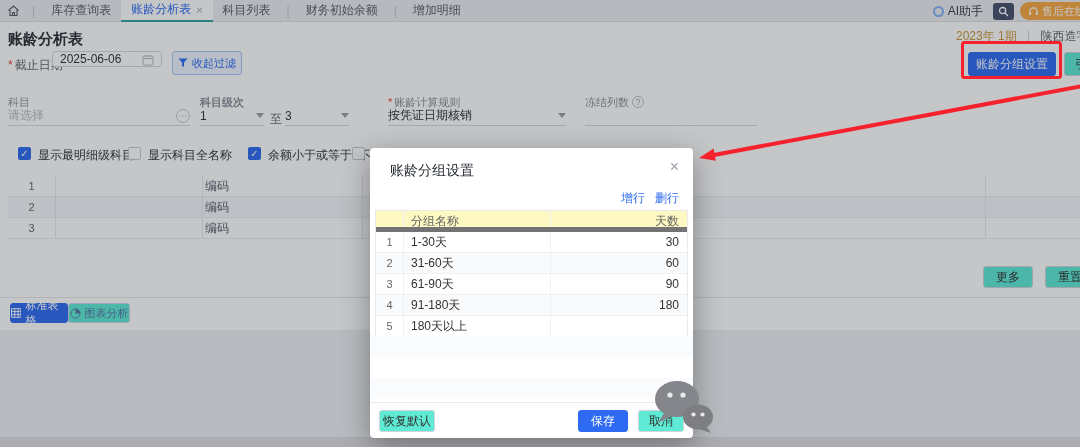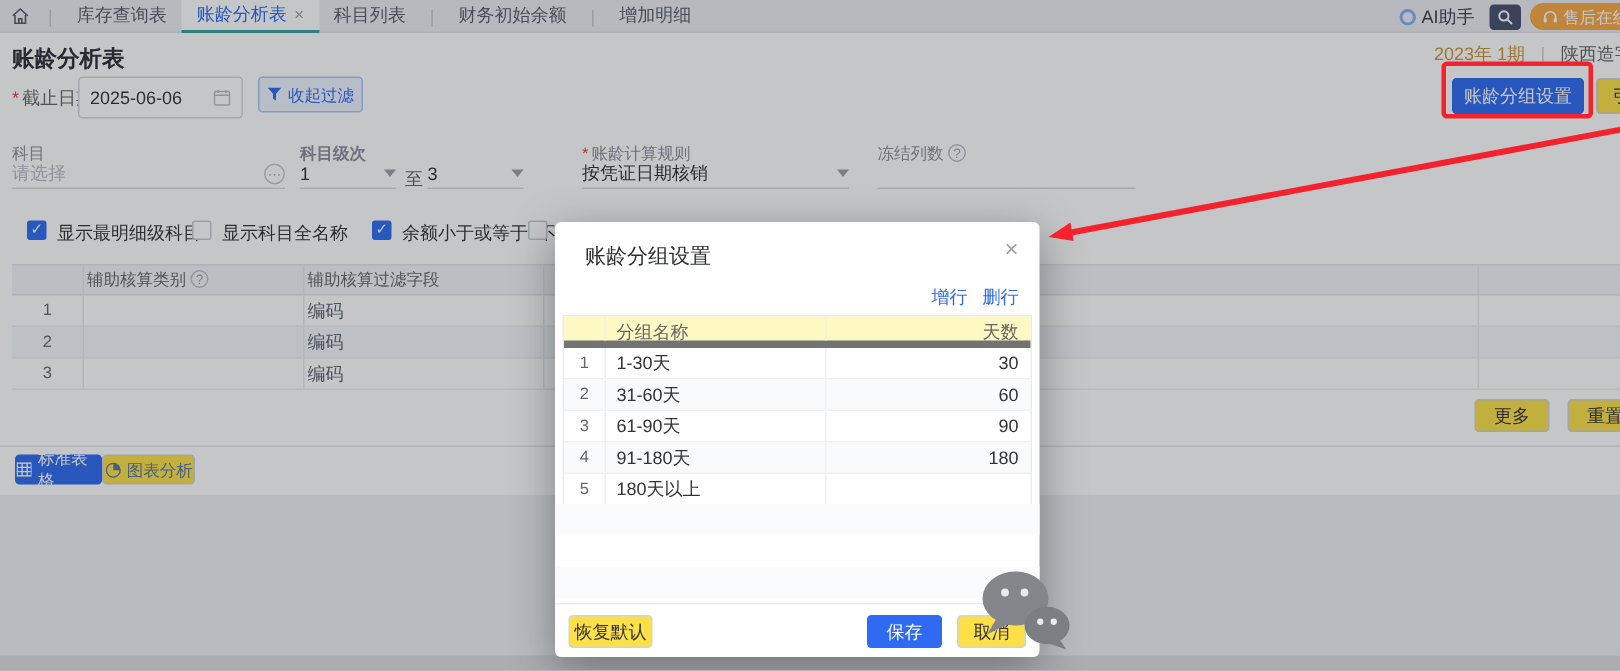--- a/index.html
+++ b/index.html
@@ -22,29 +22,29 @@
   .support-btn svg{margin-right:3px;flex:none;}
 
   
   .page-title{position:absolute;left:8px;top:30px;font-size:15px;font-weight:700;color:#2b2f36;}
   .meta{position:absolute;left:956px;top:28px;font-size:12px;white-space:nowrap;}
   .meta .period{color:#c8963c;}
   .meta .pipe{color:#ccc;margin:0 7px;}
   .meta .company{color:#666;}
 
   .btn-blue{background:#2e6bf2;color:#fff;border:1px solid #2e6bf2;border-radius:3px;font-size:12px;display:flex;align-items:center;justify-content:center;}
-  .btn-plain{background:#fde047;color:#333;border:1px solid #d0d3d9;border-radius:3px;font-size:12px;display:flex;align-items:center;justify-content:center;}
+  .btn-plain{background:#5eead4;color:#333;border:1px solid #d0d3d9;border-radius:3px;font-size:12px;display:flex;align-items:center;justify-content:center;}
   .grp-btn{left:968px;top:52px;width:88px;height:24px;}
   .exp-btn{left:1064px;top:52px;width:46px;height:24px;}
 
   
   .lbl{font-size:12px;color:#666;white-space:nowrap;}
   .req::before{content:"*";color:#e34242;margin-right:2px;}
   .date-lbl{left:8px;top:57px;}
-  .date-input{left:52px;top:51px;width:110px;height:28px;border:1px solid #d5d8dd;border-radius:3px;background:#fff;display:flex;align-items:center;padding:0 7px;font-size:12px;color:#333;}
+  .date-input{left:52px;top:51px;width:110px;height:16px;border:1px solid #d5d8dd;border-radius:3px;background:#fff;display:flex;align-items:flex-end;padding:0 7px;font-size:12px;color:#333;}
   .date-input svg{margin-left:auto;}
   .filter-btn{left:172px;top:51px;width:70px;height:24px;background:#eef4ff;border:1px solid #aac6f7;border-radius:3px;color:#2e6bf2;font-size:11px;display:flex;align-items:center;justify-content:center;gap:4px;}
 
   
   .flbl{position:absolute;top:95px;font-size:11px;color:#8a9099;}
   .uline{position:absolute;top:106px;height:20px;border-bottom:1px solid #d9d9d9;display:flex;align-items:center;font-size:12px;color:#333;}
   .placeholder{color:#b8bcc4;}
   .caret{width:0;height:0;border-left:4px solid transparent;border-right:4px solid transparent;border-top:5px solid #9aa0a8;margin-left:auto;}
   .circle-ic{width:14px;height:14px;border:1px solid #c6cad1;border-radius:50%;color:#aab0b8;font-size:9px;line-height:12px;text-align:center;margin-left:auto;}
   .help{display:inline-block;width:12px;height:12px;border:1px solid #bbc0c7;border-radius:50%;color:#9aa0a8;font-size:9px;line-height:11px;text-align:center;vertical-align:1px;margin-left:3px;}
@@ -206,28 +206,20 @@
     <span class="cb on" style="left:18px;">✓</span>
     <span class="cblbl" style="left:38px;">显示最明细级科目</span>
     <span class="cb off" style="left:128px;"></span>
     <span class="cblbl" style="left:148px;">显示科目全名称</span>
     <span class="cb on" style="left:248px;">✓</span>
     <span class="cblbl" style="left:268px;">余额小于或等于0不显示</span>
     <span class="cb off" style="left:352px;"></span>
   </div>
 
   <div class="mtable">
-    <div class="mt-head">
-      <span class="vline" style="left:47px;"></span>
-        <span class="vline" style="left:194px;"></span>
-        <span class="vline" style="left:354px;"></span>
-        <span class="vline" style="left:977px;"></span>
-      <span class="mt-c1"><span>辅助核算类别</span><span class="help">?</span></span>
-      <span class="mt-c2">辅助核算过滤字段</span>
-    </div>
     <div class="mt-row">
       <span class="vline" style="left:47px;"></span>
         <span class="vline" style="left:194px;"></span>
         <span class="vline" style="left:354px;"></span>
         <span class="vline" style="left:977px;"></span>
       <span class="mt-num">1</span>
       <span class="mt-c2">编码</span>
     </div>
     <div class="mt-row alt">
       <span class="vline" style="left:47px;"></span>

